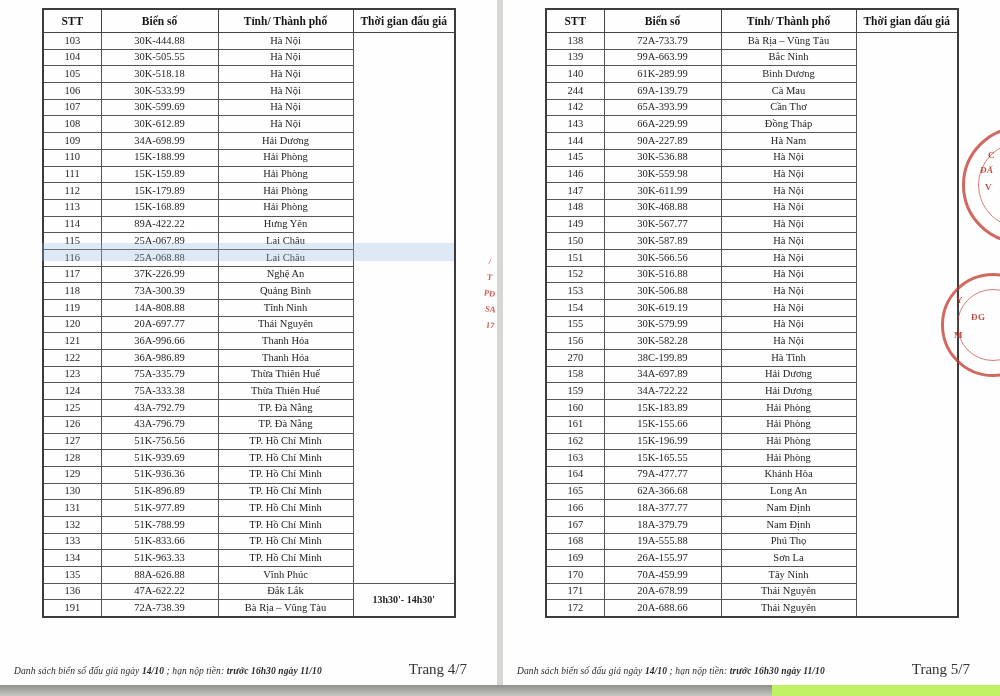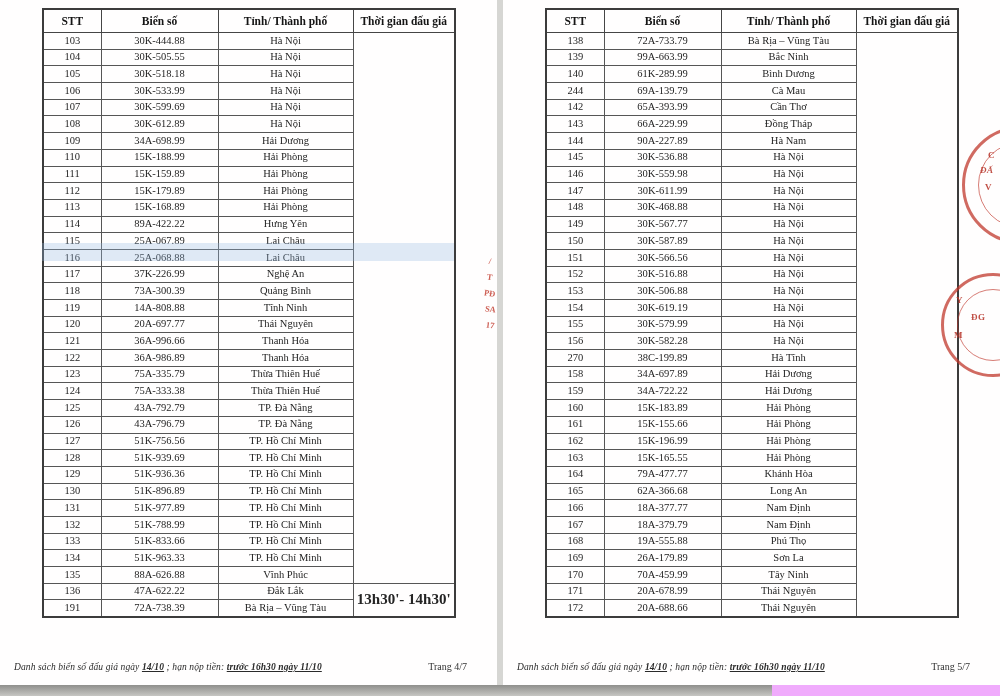--- a/index.html
+++ b/index.html
@@ -1,18 +1,18 @@
 <!DOCTYPE html>
 <html><head>
 <meta charset="utf-8">
 <style>
   html,body{margin:0;padding:0;background:#ffffff;}
   .canvas{
     position:relative;width:1000px;height:696px;overflow:hidden;
-    background:#f0abfc;
+    background:#bef264;
     font-family:"Liberation Serif","DejaVu Serif",serif;
     color:#1d1d1d;
   }
   .page{position:absolute;top:0;width:497px;height:685px;background:#fffefe;}
   .page.left{left:0;}
   .page.right{left:503px;}
   .gap{position:absolute;left:497px;top:0;width:6px;height:685px;background:#d6d6d3;}
   .bottom-strip{
     position:absolute;left:0;top:685px;width:772px;height:11px;
     background:linear-gradient(#8f8f8c,#c6c6c3);
@@ -26,33 +26,33 @@
   col.w-prov{width:135px;} col.w-time{width:102px;}
   .plates th{
     border:1.5px solid #454545;height:22px;padding:0;
     font-size:11.5px;font-weight:bold;text-align:center;color:#151515;
   }
   .plates td{
     border:1px solid #565656;height:15.7px;padding:0 2px;
     font-size:10.5px;text-align:center;line-height:1;color:#242424;
     overflow:hidden;white-space:nowrap;
   }
-  .plates td.c-time{font-weight:bold;font-size:15px;vertical-align:middle;}
+  .plates td.c-time{font-weight:bold;font-size:10px;vertical-align:middle;}
   .row-tint{
     position:absolute;left:42px;top:243px;width:412px;height:18px;
     background:rgba(150,185,225,0.30);pointer-events:none;
   }
   .page-footer{
     position:absolute;left:14px;right:30px;top:661px;
     display:flex;justify-content:space-between;align-items:baseline;
     font-size:9.5px;
   }
   .footnote{font-style:italic;color:#2a2a2a;letter-spacing:.1px;}
-  .footnote b{font-weight:bold;text-decoration:underline;}
-  .pagenum{font-size:10px;color:#333;font-style:normal;}
+  .footnote b{font-weight:bold;}
+  .pagenum{font-size:15px;color:#333;font-style:normal;}
   
   .seal{
     position:absolute;border-radius:50%;
     border:3px solid rgba(192,56,44,0.75);
     filter:blur(.4px);
   }
   .seal::after{
     content:"";position:absolute;inset:13px;border-radius:50%;
     border:1.5px solid rgba(192,56,44,0.65);
   }
@@ -449,21 +449,21 @@
             <td class="c-plate">18A-379.79</td>
             <td class="c-prov">Nam Định</td>
           </tr>
           <tr>
             <td class="c-stt">168</td>
             <td class="c-plate">19A-555.88</td>
             <td class="c-prov">Phú Thọ</td>
           </tr>
           <tr>
             <td class="c-stt">169</td>
-            <td class="c-plate">26A-179.89</td>
+            <td class="c-plate">26A-155.97</td>
             <td class="c-prov">Sơn La</td>
           </tr>
           <tr>
             <td class="c-stt">170</td>
             <td class="c-plate">70A-459.99</td>
             <td class="c-prov">Tây Ninh</td>
           </tr>
           <tr>
             <td class="c-stt">171</td>
             <td class="c-plate">20A-678.99</td>

